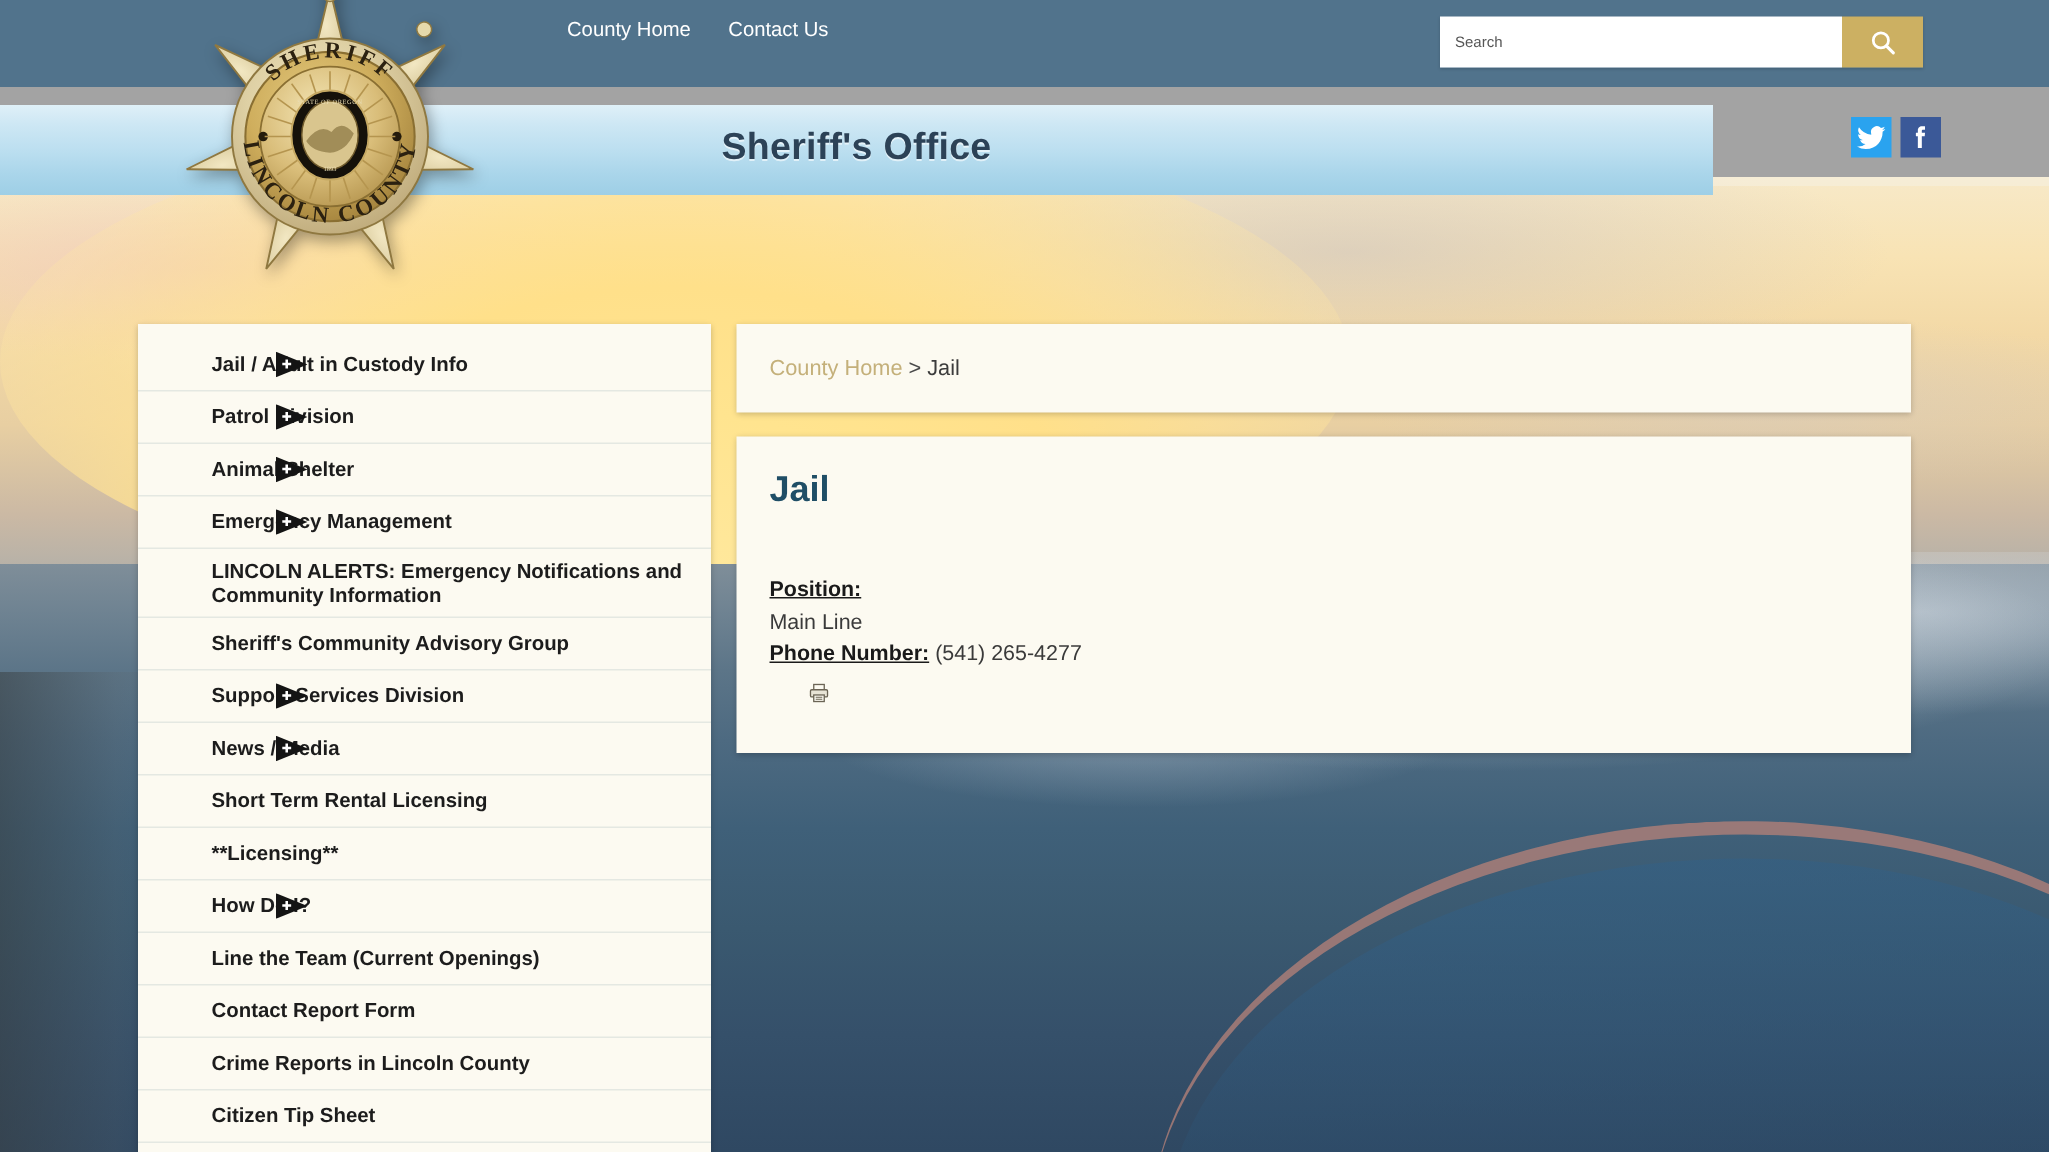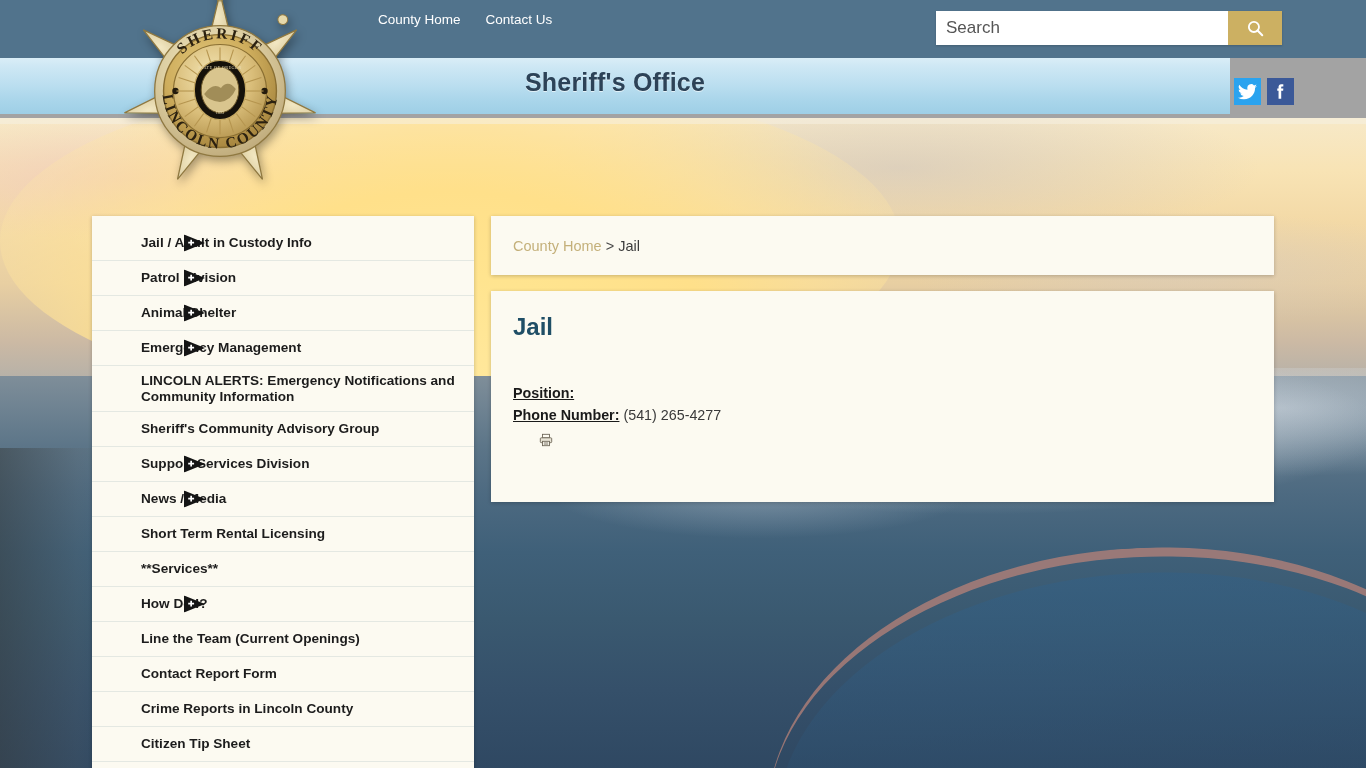--- a/index.html
+++ b/index.html
@@ -112,34 +112,34 @@
     color: #ffffff; font-size: 13.5px; text-decoration: none;
     font-family: "Liberation Sans", sans-serif;
   }
 
   .searchwrap {
     position:absolute; right:84px; top:11px;
     display:flex; height:34px;
     box-shadow: 0 1px 2px rgba(0,0,0,.18);
   }
   .searchinput {
-    width: 292px; height:34px; border:0; outline:none;
+    width: 268px; height:34px; border:0; outline:none;
     background:#ffffff; padding: 0 10px;
-    font-size:17px; color:#333;
+    font-size:10px; color:#333;
     font-family: "Liberation Sans", sans-serif;
   }
   .searchinput::placeholder { color:#555; opacity:1; }
   .searchbtn {
     width:54px; height:34px; border:0; cursor:pointer;
     background:#ccb062; display:flex; align-items:center; justify-content:center;
   }
 
   
   .titleband {
-    position:absolute; left:0; top:54px; width:1230px; height:60px;
+    position:absolute; left:0; top:70px; width:1142px; height:60px;
     background: linear-gradient(to bottom,
        #dff0f8 0%, #cde7f4 22%, #bcdff0 50%, #a9d5ea 78%, #9ecfe6 100%);
     z-index: 18;
   }
   .titleband .sitetitle {
     position:absolute; left:0; right:0; top:14px; text-align:center;
     font-size: 25px; font-weight: bold; color:#2c4257;
     letter-spacing: .2px;
     text-shadow: 0 1px 0 rgba(255,255,255,.6);
     font-family: "Liberation Sans", sans-serif;
@@ -413,21 +413,21 @@
         <span class="arrow"><svg viewBox="0 0 21 17" width="21" height="17">
   <polygon points="0,0 21,8.5 0,17" fill="#141414"></polygon>
   <path d="M4.2 7.3h2.1V5.2h1.7v2.1h2.1v1.7H8v2.1H6.3V9H4.2z" fill="#ffffff"></path>
 </svg></span>
         <span class="label">News / Media</span>
       </a>
       <a href="#" class="navitem">
         <span class="label">Short Term Rental Licensing</span>
       </a>
       <a href="#" class="navitem">
-        <span class="label">**Services**</span>
+        <span class="label">**Licensing**</span>
       </a>
       <a href="#" class="navitem">
         <span class="arrow"><svg viewBox="0 0 21 17" width="21" height="17">
   <polygon points="0,0 21,8.5 0,17" fill="#141414"></polygon>
   <path d="M4.2 7.3h2.1V5.2h1.7v2.1h2.1v1.7H8v2.1H6.3V9H4.2z" fill="#ffffff"></path>
 </svg></span>
         <span class="label">How Do I?</span>
       </a>
       <a href="#" class="navitem">
         <span class="label">Line the Team (Current Openings)</span>
@@ -447,20 +447,23 @@
     <a href="#" class="crumb-link">County Home</a>
     <span class="crumb-sep">&gt;</span>
     <span class="crumb-cur">Jail</span>
   </div>
 
   <div class="contentpanel">
     <h1>Jail</h1>
 
     <div class="field-line">
       <span class="field-label">Position:</span>
+    </div>
+    <div class="field-line">
+      <span>Main Line</span>
     </div>
     <div class="field-line">
       <span class="field-label">Phone Number:</span>
       <span>(541) 265-4277</span>
     </div>
 
     <div class="printrow">
       <span class="printicon">
         <svg width="14" height="14" viewBox="0 0 16 16">
           <rect x="4" y="1.5" width="8" height="4" fill="none" stroke="#6b6455" stroke-width="1"></rect>

